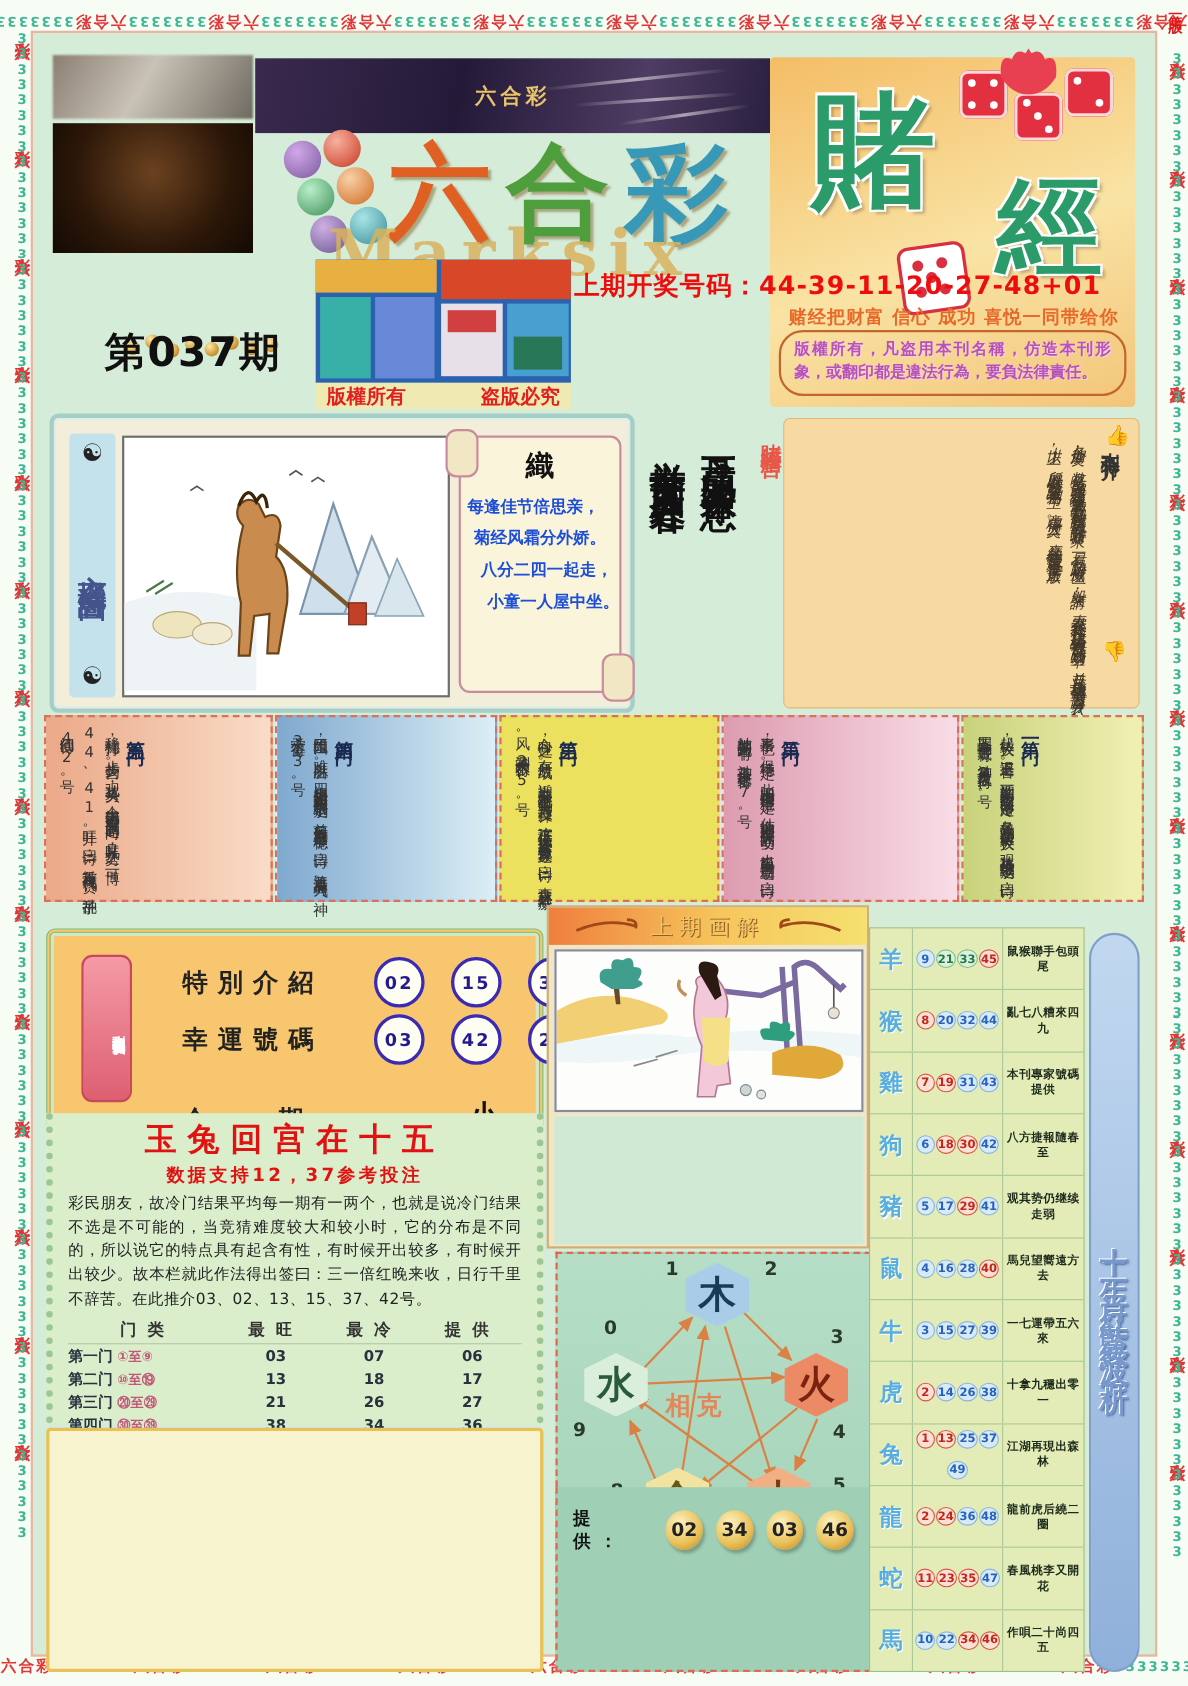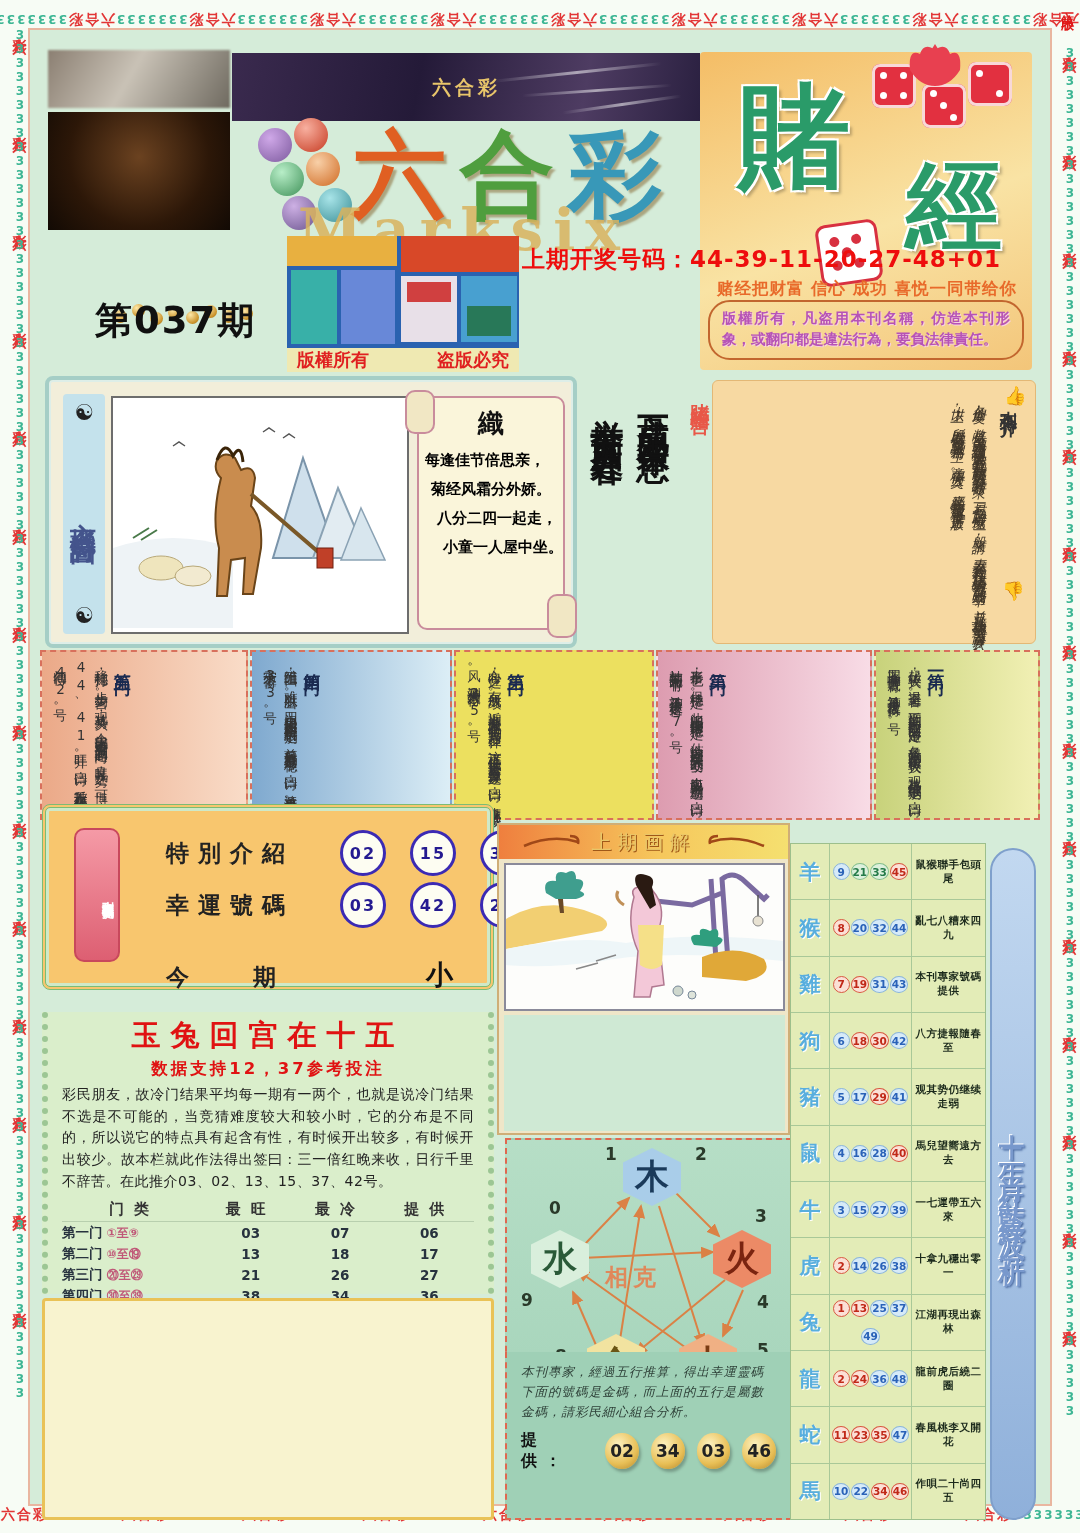--- a/index.html
+++ b/index.html
@@ -55,41 +55,41 @@
   .poem-box{position:absolute;left:45px;top:376px;width:532px;height:272px;background:#f2eeda;border:4px solid #a5cec6;border-radius:8px;box-sizing:border-box;box-shadow:inset 0 0 0 2px #ddeee8;}
   .poem-label{position:absolute;left:14px;top:14px;width:42px;height:240px;background:#c4e2ec;border-radius:4px;display:flex;flex-direction:column;align-items:center;justify-content:space-between;padding:6px 0;box-sizing:border-box;}
   .yy{font-size:22px;color:#222;}
   .poem-label .lbl{writing-mode:vertical-rl;text-orientation:upright;font-family:"DejaVu Serif",serif;font-size:26px;font-weight:bold;color:#44548c;letter-spacing:6px;}
   .painting{position:absolute;left:62px;top:16px;width:294px;height:234px;background:#fff;border:2px solid #6d6d6d;}
   .scroll{position:absolute;left:368px;top:16px;width:148px;height:234px;background:#faf5da;border:2px solid #c98c9c;border-radius:10px;box-sizing:border-box;padding:8px 6px;}
   .scroll:before,.scroll:after{content:"";position:absolute;width:26px;height:40px;background:#f1e7c4;border:2px solid #c98c9c;border-radius:10px;}
   .scroll:before{left:-14px;top:-8px;}
   .scroll:after{right:-14px;bottom:-10px;}
   .scroll-title{text-align:center;font-size:26px;font-weight:bold;color:#111;font-family:"DejaVu Serif",serif;}
-  .scroll-line{font-size:15px;font-weight:bold;color:#000000;margin-top:10px;white-space:nowrap;}
+  .scroll-line{font-size:15px;font-weight:bold;color:#1d4ed8;margin-top:10px;white-space:nowrap;}
   
   .vt{writing-mode:vertical-rl;text-orientation:upright;}
   .big-v{position:absolute;font-size:33px;font-weight:bold;color:#111;letter-spacing:6px;}
   .adv-label{position:absolute;left:688px;top:388px;font-size:19px;font-weight:bold;color:#e85848;letter-spacing:4px;}
   .intro-box{position:absolute;left:712px;top:380px;width:324px;height:264px;background:#f7d9a2;border:1px solid #e3b876;border-radius:6px;box-sizing:border-box;padding:12px 10px;}
   .intro-title{position:absolute;right:14px;top:16px;font-size:17px;font-weight:bold;color:#333;height:190px;letter-spacing:3px;}
   .thumb{position:absolute;color:#3a87c8;font-size:18px;}
   .intro-text{position:absolute;right:46px;top:14px;height:236px;width:250px;font-family:"DejaVu Serif",serif;font-style:italic;font-size:13.5px;color:#40372a;letter-spacing:2px;line-height:1.6;}
   
   .door{position:absolute;top:650px;height:170px;border:2px dashed #d8705c;box-sizing:border-box;padding:7px 8px;}
   .door .vt{height:100%;}
   .door-title{font-size:17px;font-weight:bold;color:#1a2a50;letter-spacing:3px;}
   .door-text{font-size:13.5px;color:#333;letter-spacing:1.5px;line-height:1.45;}
   .d5{left:40px;width:208px;background:linear-gradient(90deg,#eba988,#f9dcc8);}
   .d4{left:250px;width:202px;background:linear-gradient(90deg,#7fa9cf,#dceef6);}
   .d3{left:454px;width:200px;background:#ece05f;}
   .d2{left:656px;width:216px;background:linear-gradient(90deg,#dd9cb0,#f8dce6);}
   .d1{left:874px;width:166px;background:linear-gradient(90deg,#c8d27b,#f1f0b4);}
   
-  .special{position:absolute;left:42px;top:804px;width:452px;height:186px;background:#f8c66e;border:4px double #7cbc74;border-radius:8px;box-sizing:border-box;box-shadow:0 0 0 3px #cfe9c8 inset;}
+  .special{position:absolute;left:42px;top:844px;width:452px;height:186px;background:#f8c66e;border:4px double #7cbc74;border-radius:8px;box-sizing:border-box;box-shadow:0 0 0 3px #cfe9c8 inset;}
   .side-tag{position:absolute;left:28px;top:20px;width:46px;height:134px;background:linear-gradient(180deg,#f59aa6,#dd5f72);border-radius:10px;border:2px solid #c8485c;box-sizing:border-box;color:#fff;font-size:12px;font-weight:bold;text-align:center;padding:4px 2px;letter-spacing:1px;}
   .sp-row{position:absolute;left:120px;display:flex;align-items:center;}
   .sp-label{font-family:"DejaVu Serif",serif;font-size:23px;font-weight:bold;color:#222;letter-spacing:9px;width:150px;}
   .ball{width:40px;height:40px;border-radius:50%;background:#fdfdf2;border:3px solid #3b2ab4;color:#241a90;display:flex;align-items:center;justify-content:center;font-size:16px;font-weight:bold;letter-spacing:2px;margin-left:24px;}
   .sp-cur{position:absolute;left:120px;top:128px;display:flex;align-items:flex-end;margin-top:21px;}
   .sp-cur .cv{font-size:27px;font-weight:bold;color:#111;}
   
   .rabbit{position:absolute;left:42px;top:1012px;width:452px;height:282px;background:#daeecb;box-sizing:border-box;border-left:6px dotted #9cc694;border-right:6px dotted #9cc694;padding:4px 14px;}
   .rb-title{text-align:center;color:#e01212;font-size:29px;font-weight:bold;letter-spacing:10px;}
   .rb-sub{text-align:center;color:#e01212;font-size:16.5px;font-weight:bold;letter-spacing:3px;margin-top:2px;}
@@ -435,21 +435,20 @@
     <span class="fe-num p8">8</span>
     <span class="fe-num p9">9</span>
     <span class="fe-num p0">0</span>
     <div class="fe-ck">相克</div>
     <div class="fe-sh">相生</div>
     <div class="fe-sign">
         <span>五行推理財運通</span>
       </div>
   </div>
   <div class="fe2">
-    <div class="note">本刊專家，經過五行推算，得出幸運靈碼下面的號碼是金碼，而上面的五行是屬數金碼，請彩民細心組合分析。</div>
     <div class="provide">
       <span class="pv-label">提  供：</span>
       <span class="gball">02</span>
       <span class="gball">34</span>
       <span class="gball">03</span>
       <span class="gball">46</span>
     </div>
   </div>
 
   <div class="zt">

